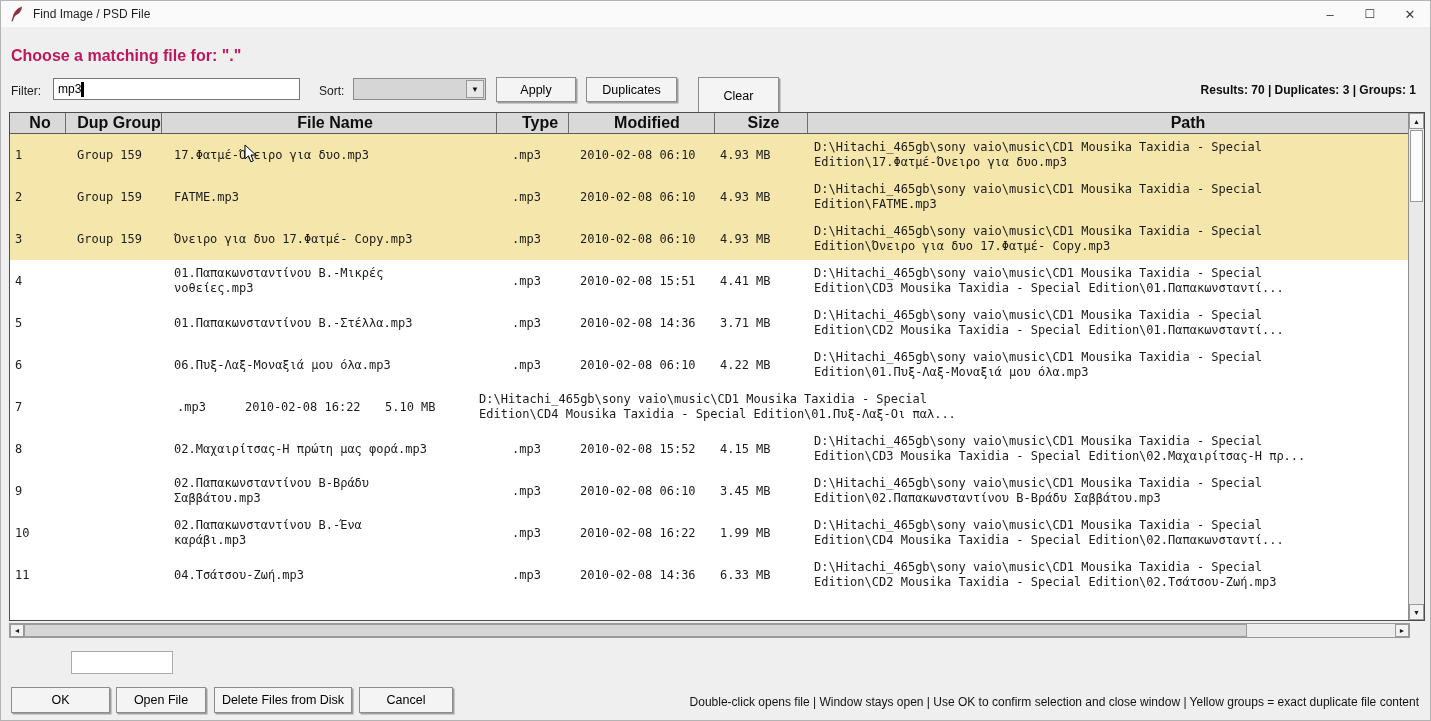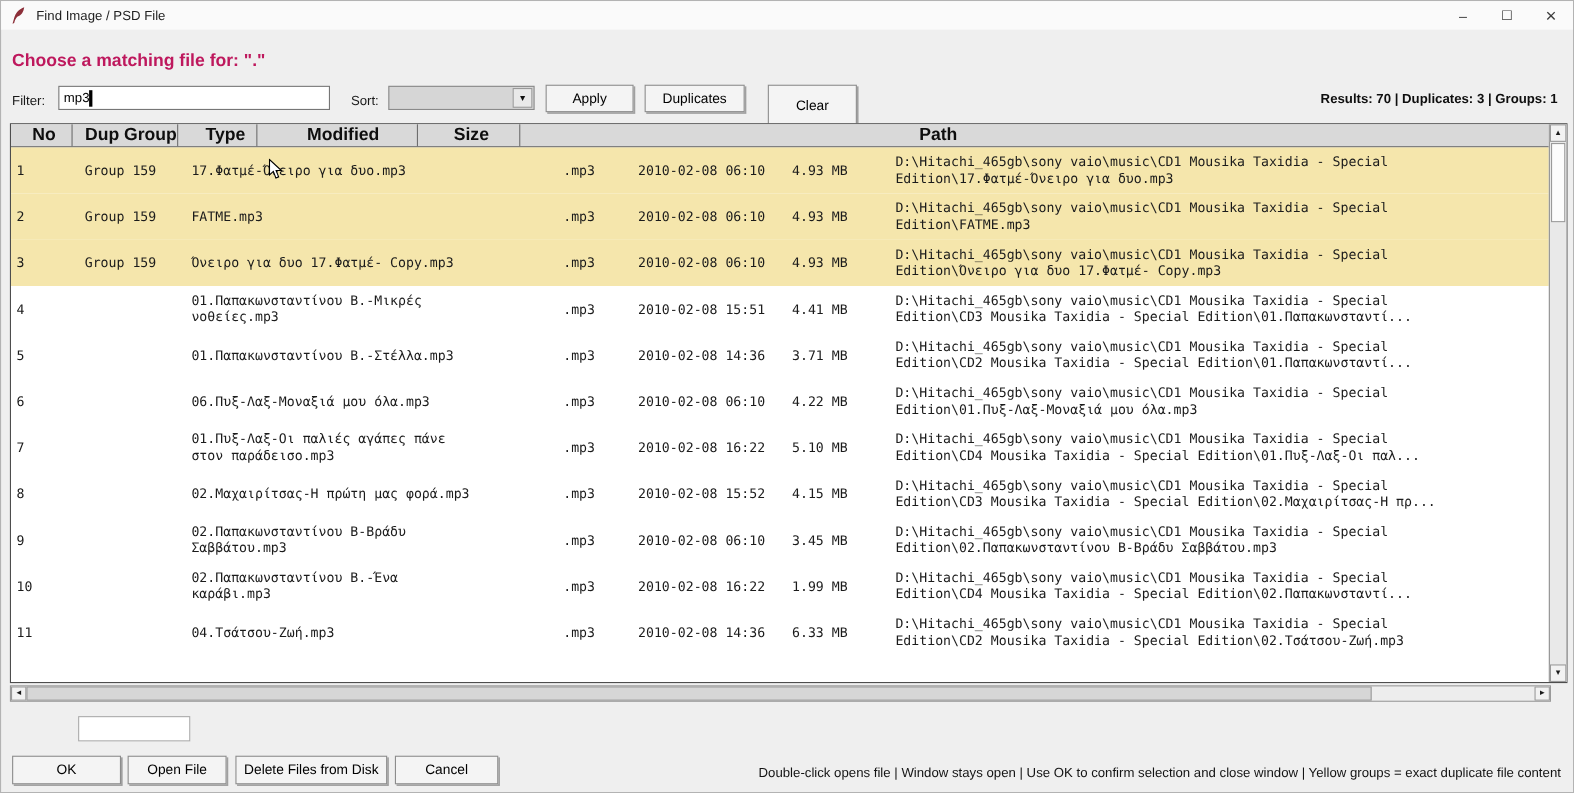--- a/index.html
+++ b/index.html
@@ -128,20 +128,23 @@
   <div class="results">Results: 70 | Duplicates: 3 | Groups: 1</div>
 
   <div class="tablebox">
     <div class="thead">
       <div class="hcell col-no">
           <span>No</span>
         </div>
       <div class="hcell col-dup">
           <span>Dup Group</span>
         </div>
+      <div class="hcell col-file">
+          <span>File Name</span>
+        </div>
       <div class="hcell col-type">
           <span>Type</span>
         </div>
       <div class="hcell col-mod">
           <span>Modified</span>
         </div>
       <div class="hcell col-size">
           <span>Size</span>
         </div>
       <div class="hcell col-path">
@@ -206,22 +209,20 @@
           <div class="tcell col-file">06.Πυξ-Λαξ-Μοναξιά μου όλα.mp3</div>
           <div class="tcell col-type">.mp3</div>
           <div class="tcell col-mod">2010-02-08 06:10</div>
           <div class="tcell col-size">4.22 MB</div>
           <div class="tcell col-path">D:\Hitachi_465gb\sony vaio\music\CD1 Mousika Taxidia - Special
 Edition\01.Πυξ-Λαξ-Μοναξιά μου όλα.mp3</div>
         </div>
         <div class="trow">
           <div class="tcell col-no">7</div>
           <div class="tcell col-dup"></div>
-          <div class="tcell col-file">01.Πυξ-Λαξ-Οι παλιές αγάπες πάνε
-στον παράδεισο.mp3</div>
           <div class="tcell col-type">.mp3</div>
           <div class="tcell col-mod">2010-02-08 16:22</div>
           <div class="tcell col-size">5.10 MB</div>
           <div class="tcell col-path">D:\Hitachi_465gb\sony vaio\music\CD1 Mousika Taxidia - Special
 Edition\CD4 Mousika Taxidia - Special Edition\01.Πυξ-Λαξ-Οι παλ...</div>
         </div>
         <div class="trow">
           <div class="tcell col-no">8</div>
           <div class="tcell col-dup"></div>
           <div class="tcell col-file">02.Μαχαιρίτσας-Η πρώτη μας φορά.mp3</div>

